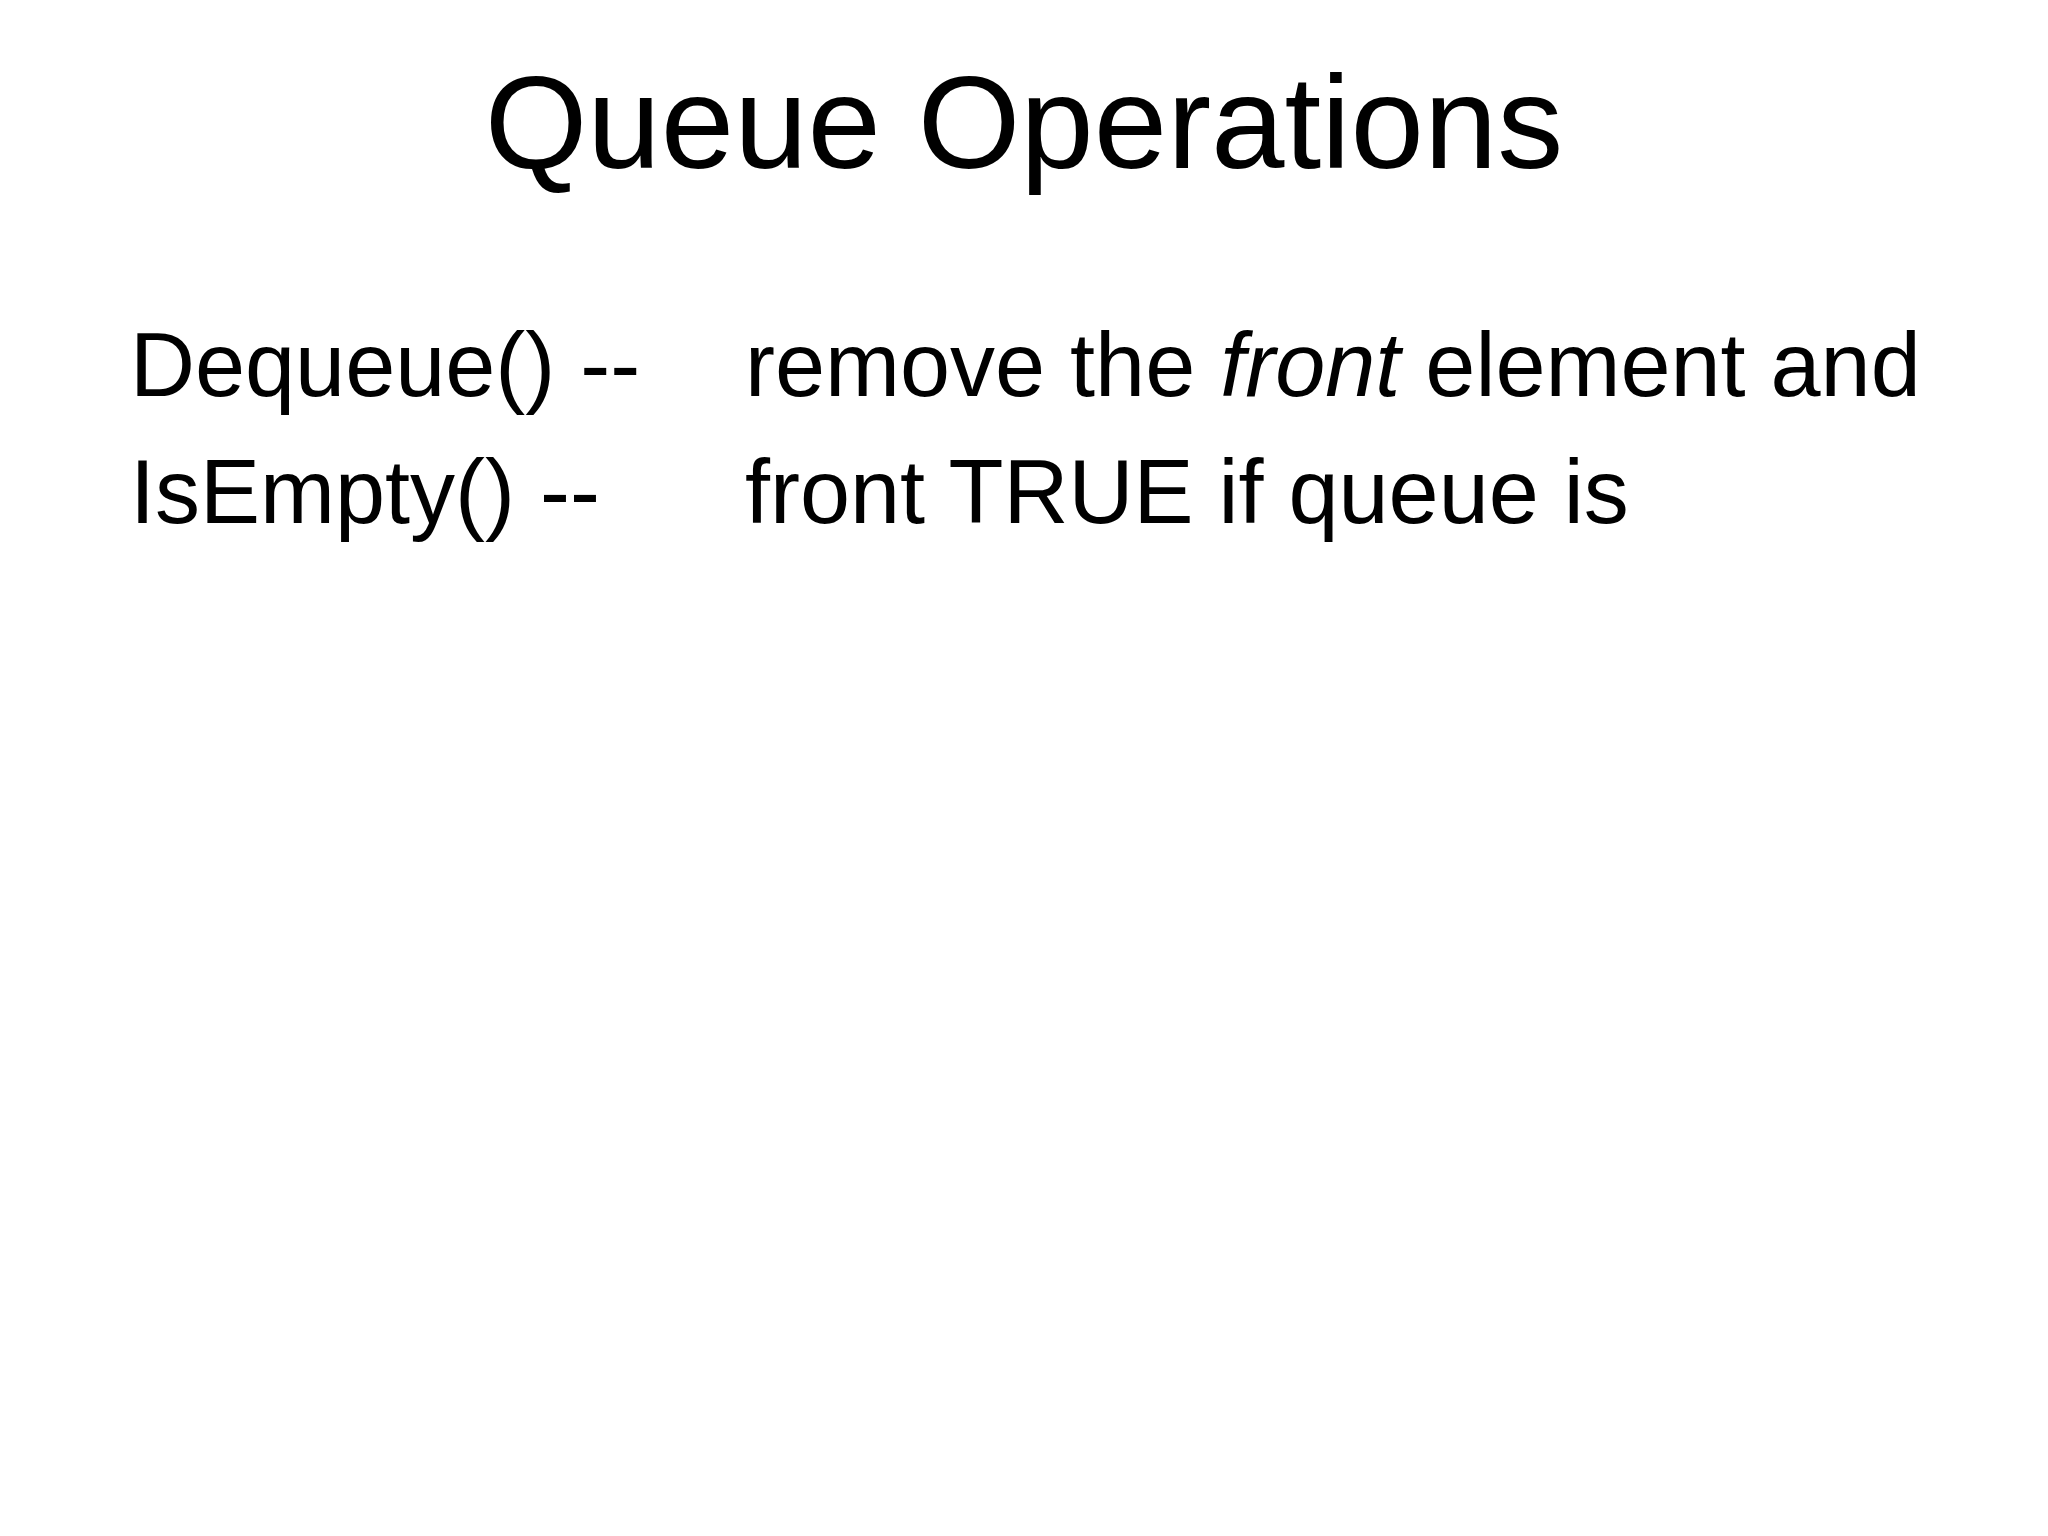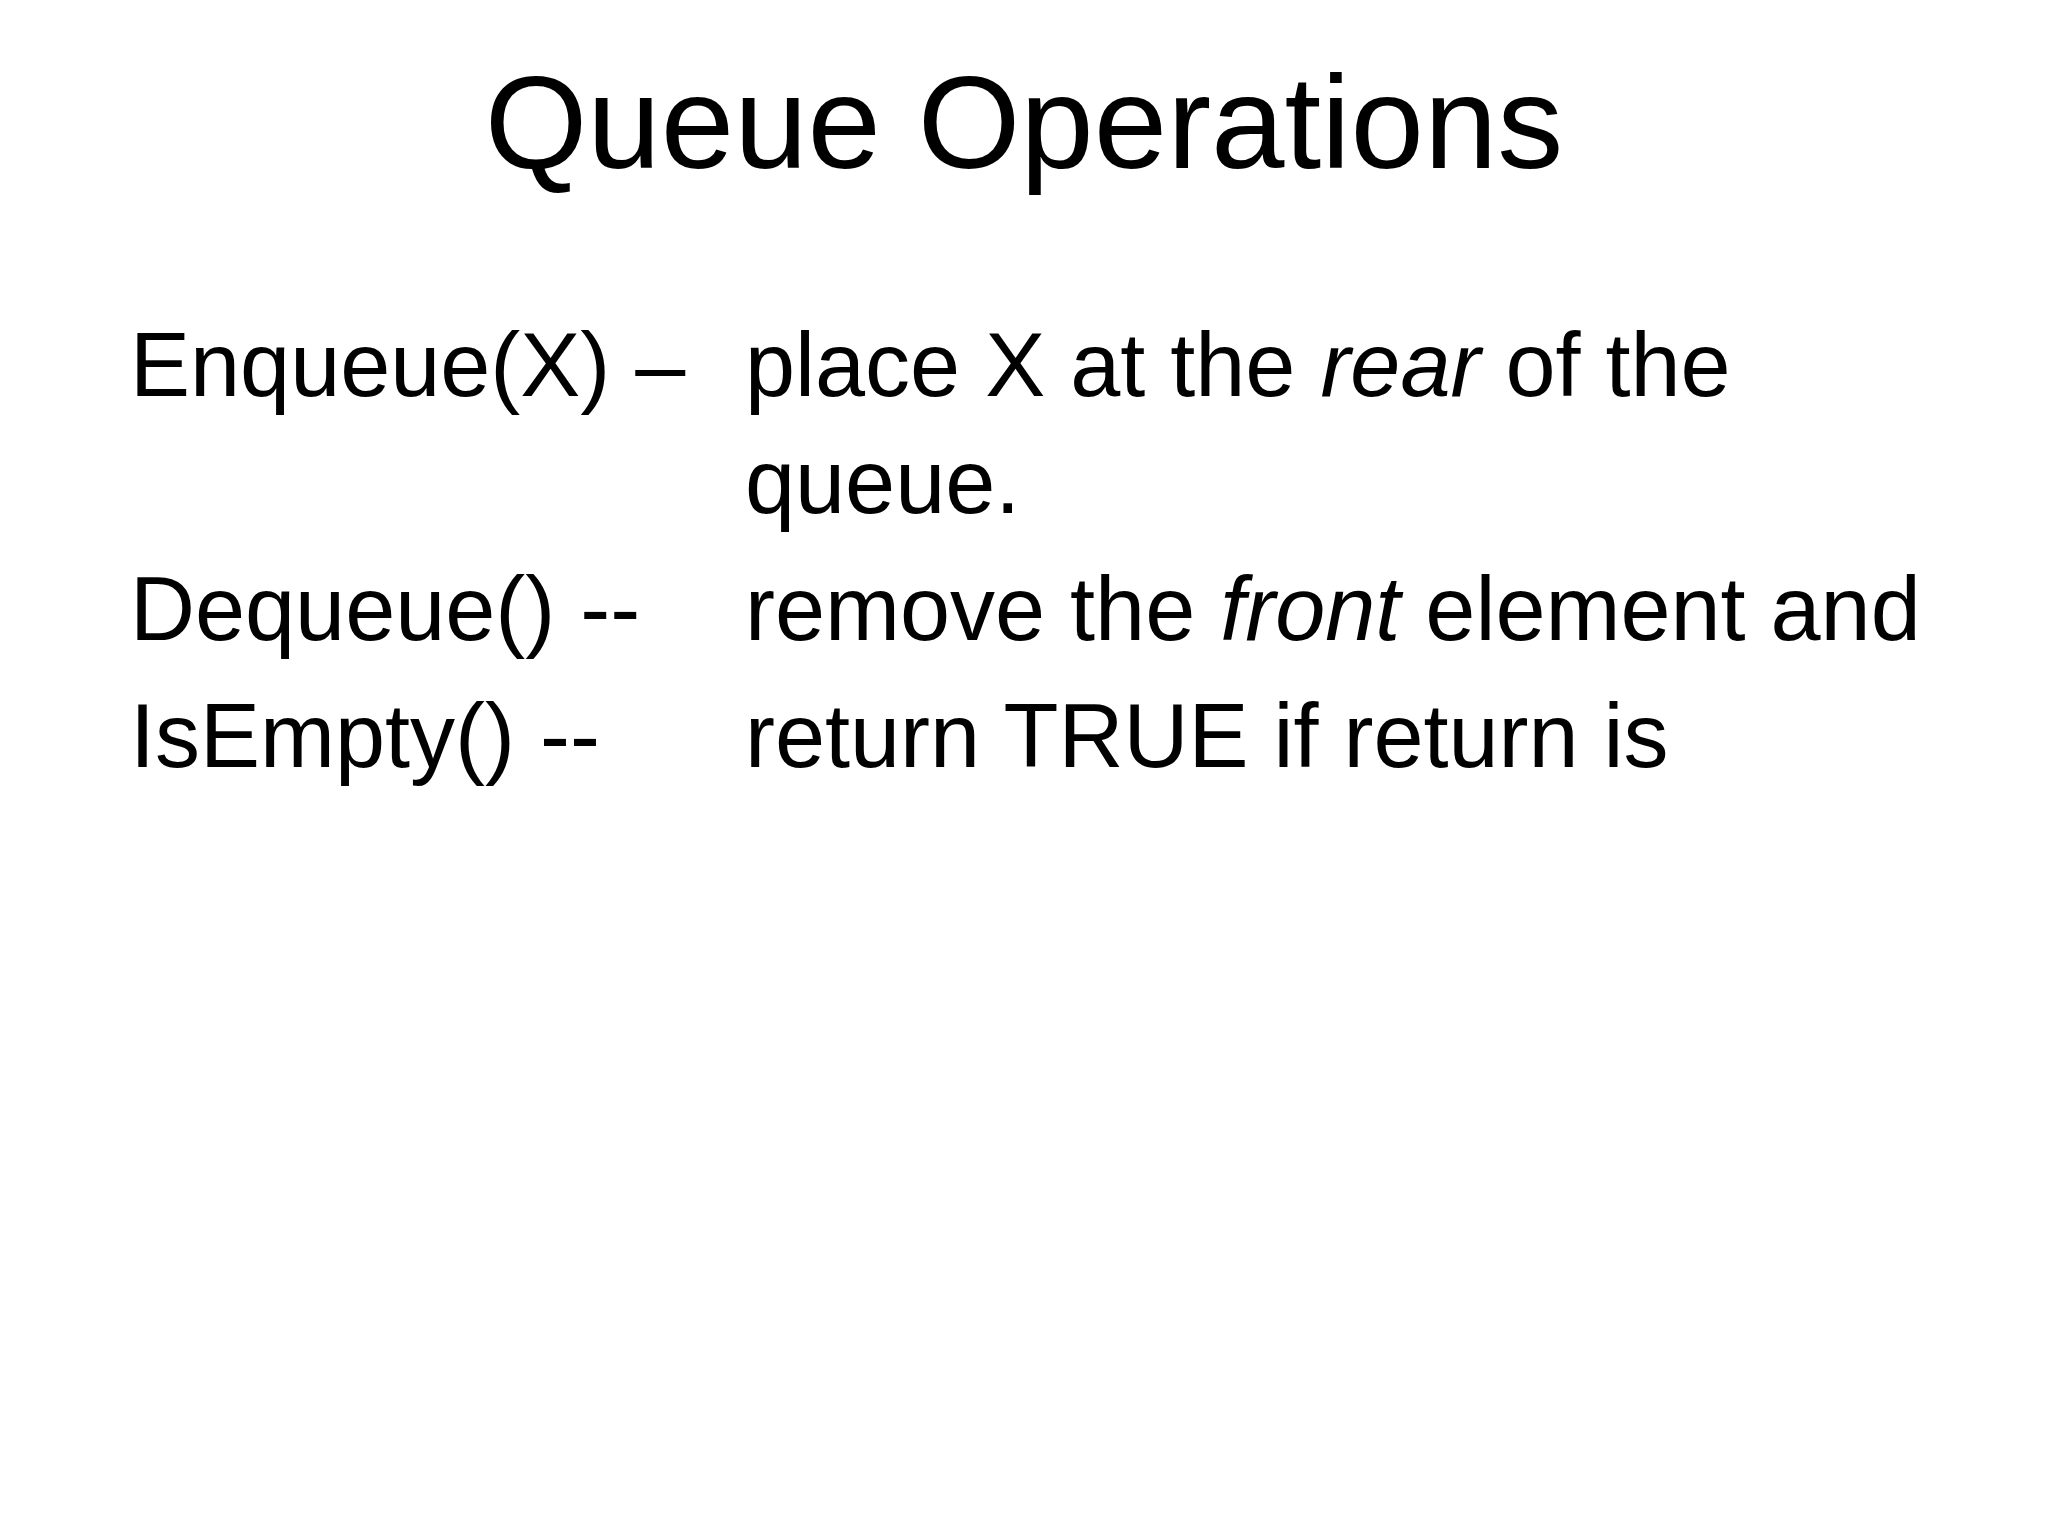--- a/index.html
+++ b/index.html
@@ -59,17 +59,16 @@
   .op .desc i {
     font-style: italic;
   }
 </style>
 </head>
 <body style="background: rgb(255, 255, 255); color: rgb(0, 0, 0);">
 
 <div class="slide">
   <h1 class="title">Queue Operations</h1>
   <div class="ops">
-      <p class="op tabbed"><span class="label">Enqueue(X) –</span><span class="desc"><span>place X at the </span><i>rear</i><span> of the</span><br><span>queue.</span></span></p>
       <p class="op tabbed"><span class="label">Dequeue() --</span><span class="desc"><span>remove the </span><i>front</i><span> element and</span><br></span></p>
-      <p class="op tabbed"><span class="label">IsEmpty() --</span><span class="desc"><span>return TRUE if return is</span><br></span></p>
+      <p class="op tabbed"><span class="label">IsEmpty() --</span><span class="desc"><span>front TRUE if queue is</span><br></span></p>
     </div>
 </div>
 
 </body></html>

